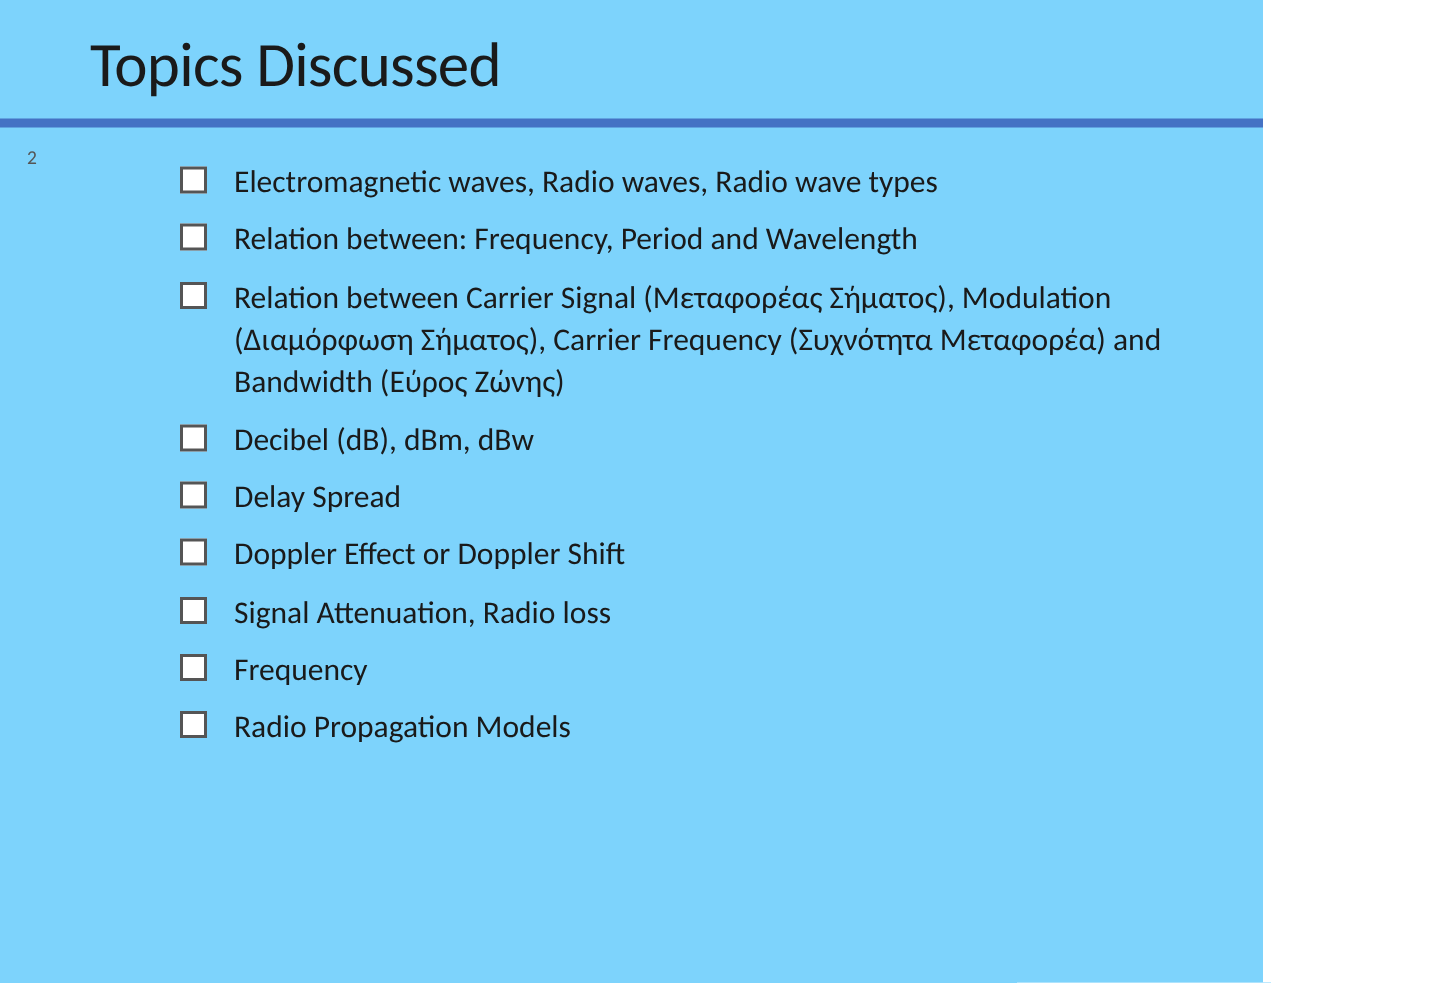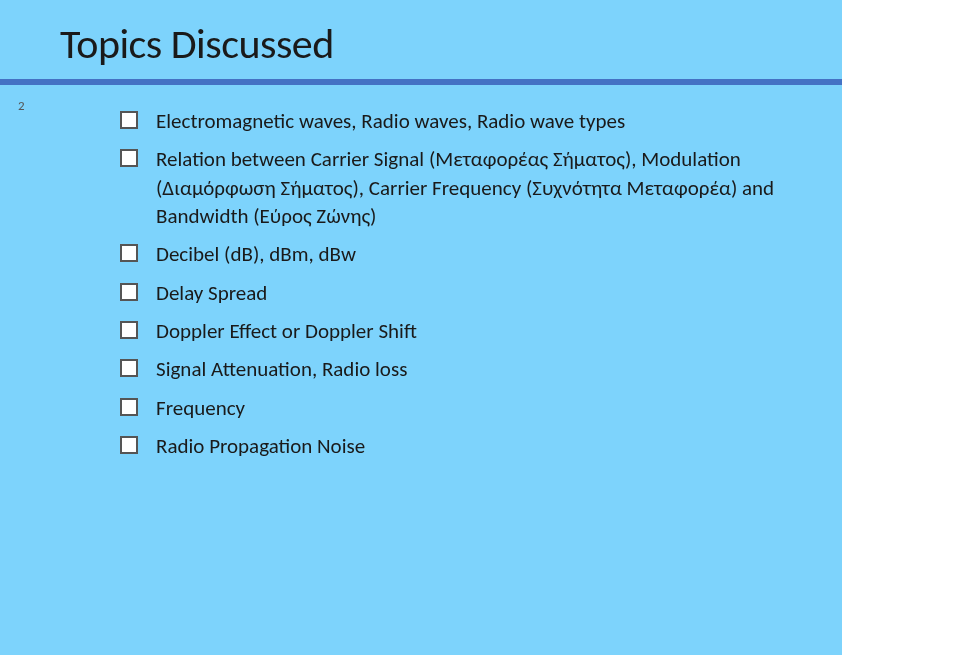--- a/index.html
+++ b/index.html
@@ -97,20 +97,24 @@
   <div class="accent-bar"></div>
   <span class="slide-number">2</span>
   <div class="content-area">
     <ul class="bullet-list">
     <li class="bullet-item">
           <span class="checkbox-icon"></span>
           <span class="bullet-text">Electromagnetic waves, Radio waves, Radio wave types</span>
         </li>
         <li class="bullet-item">
           <span class="checkbox-icon"></span>
+          <span class="bullet-text">Relation between: Frequency, Period and Wavelength</span>
+        </li>
+        <li class="bullet-item">
+          <span class="checkbox-icon"></span>
           <span class="bullet-text">Relation between Carrier Signal (Μεταφορέας Σήματος), Modulation (Διαμόρφωση Σήματος), Carrier Frequency (Συχνότητα Μεταφορέα) and Bandwidth (Εύρος Ζώνης)</span>
         </li>
         <li class="bullet-item">
           <span class="checkbox-icon"></span>
           <span class="bullet-text">Decibel (dB), dBm, dBw</span>
         </li>
         <li class="bullet-item">
           <span class="checkbox-icon"></span>
           <span class="bullet-text">Delay Spread</span>
         </li>
@@ -121,17 +125,17 @@
         <li class="bullet-item">
           <span class="checkbox-icon"></span>
           <span class="bullet-text">Signal Attenuation, Radio loss</span>
         </li>
         <li class="bullet-item">
           <span class="checkbox-icon"></span>
           <span class="bullet-text">Frequency</span>
         </li>
         <li class="bullet-item">
           <span class="checkbox-icon"></span>
-          <span class="bullet-text">Radio Propagation Noise</span>
+          <span class="bullet-text">Radio Propagation Models</span>
         </li>
       </ul>
   </div>
 </div>
 
 </body></html>

